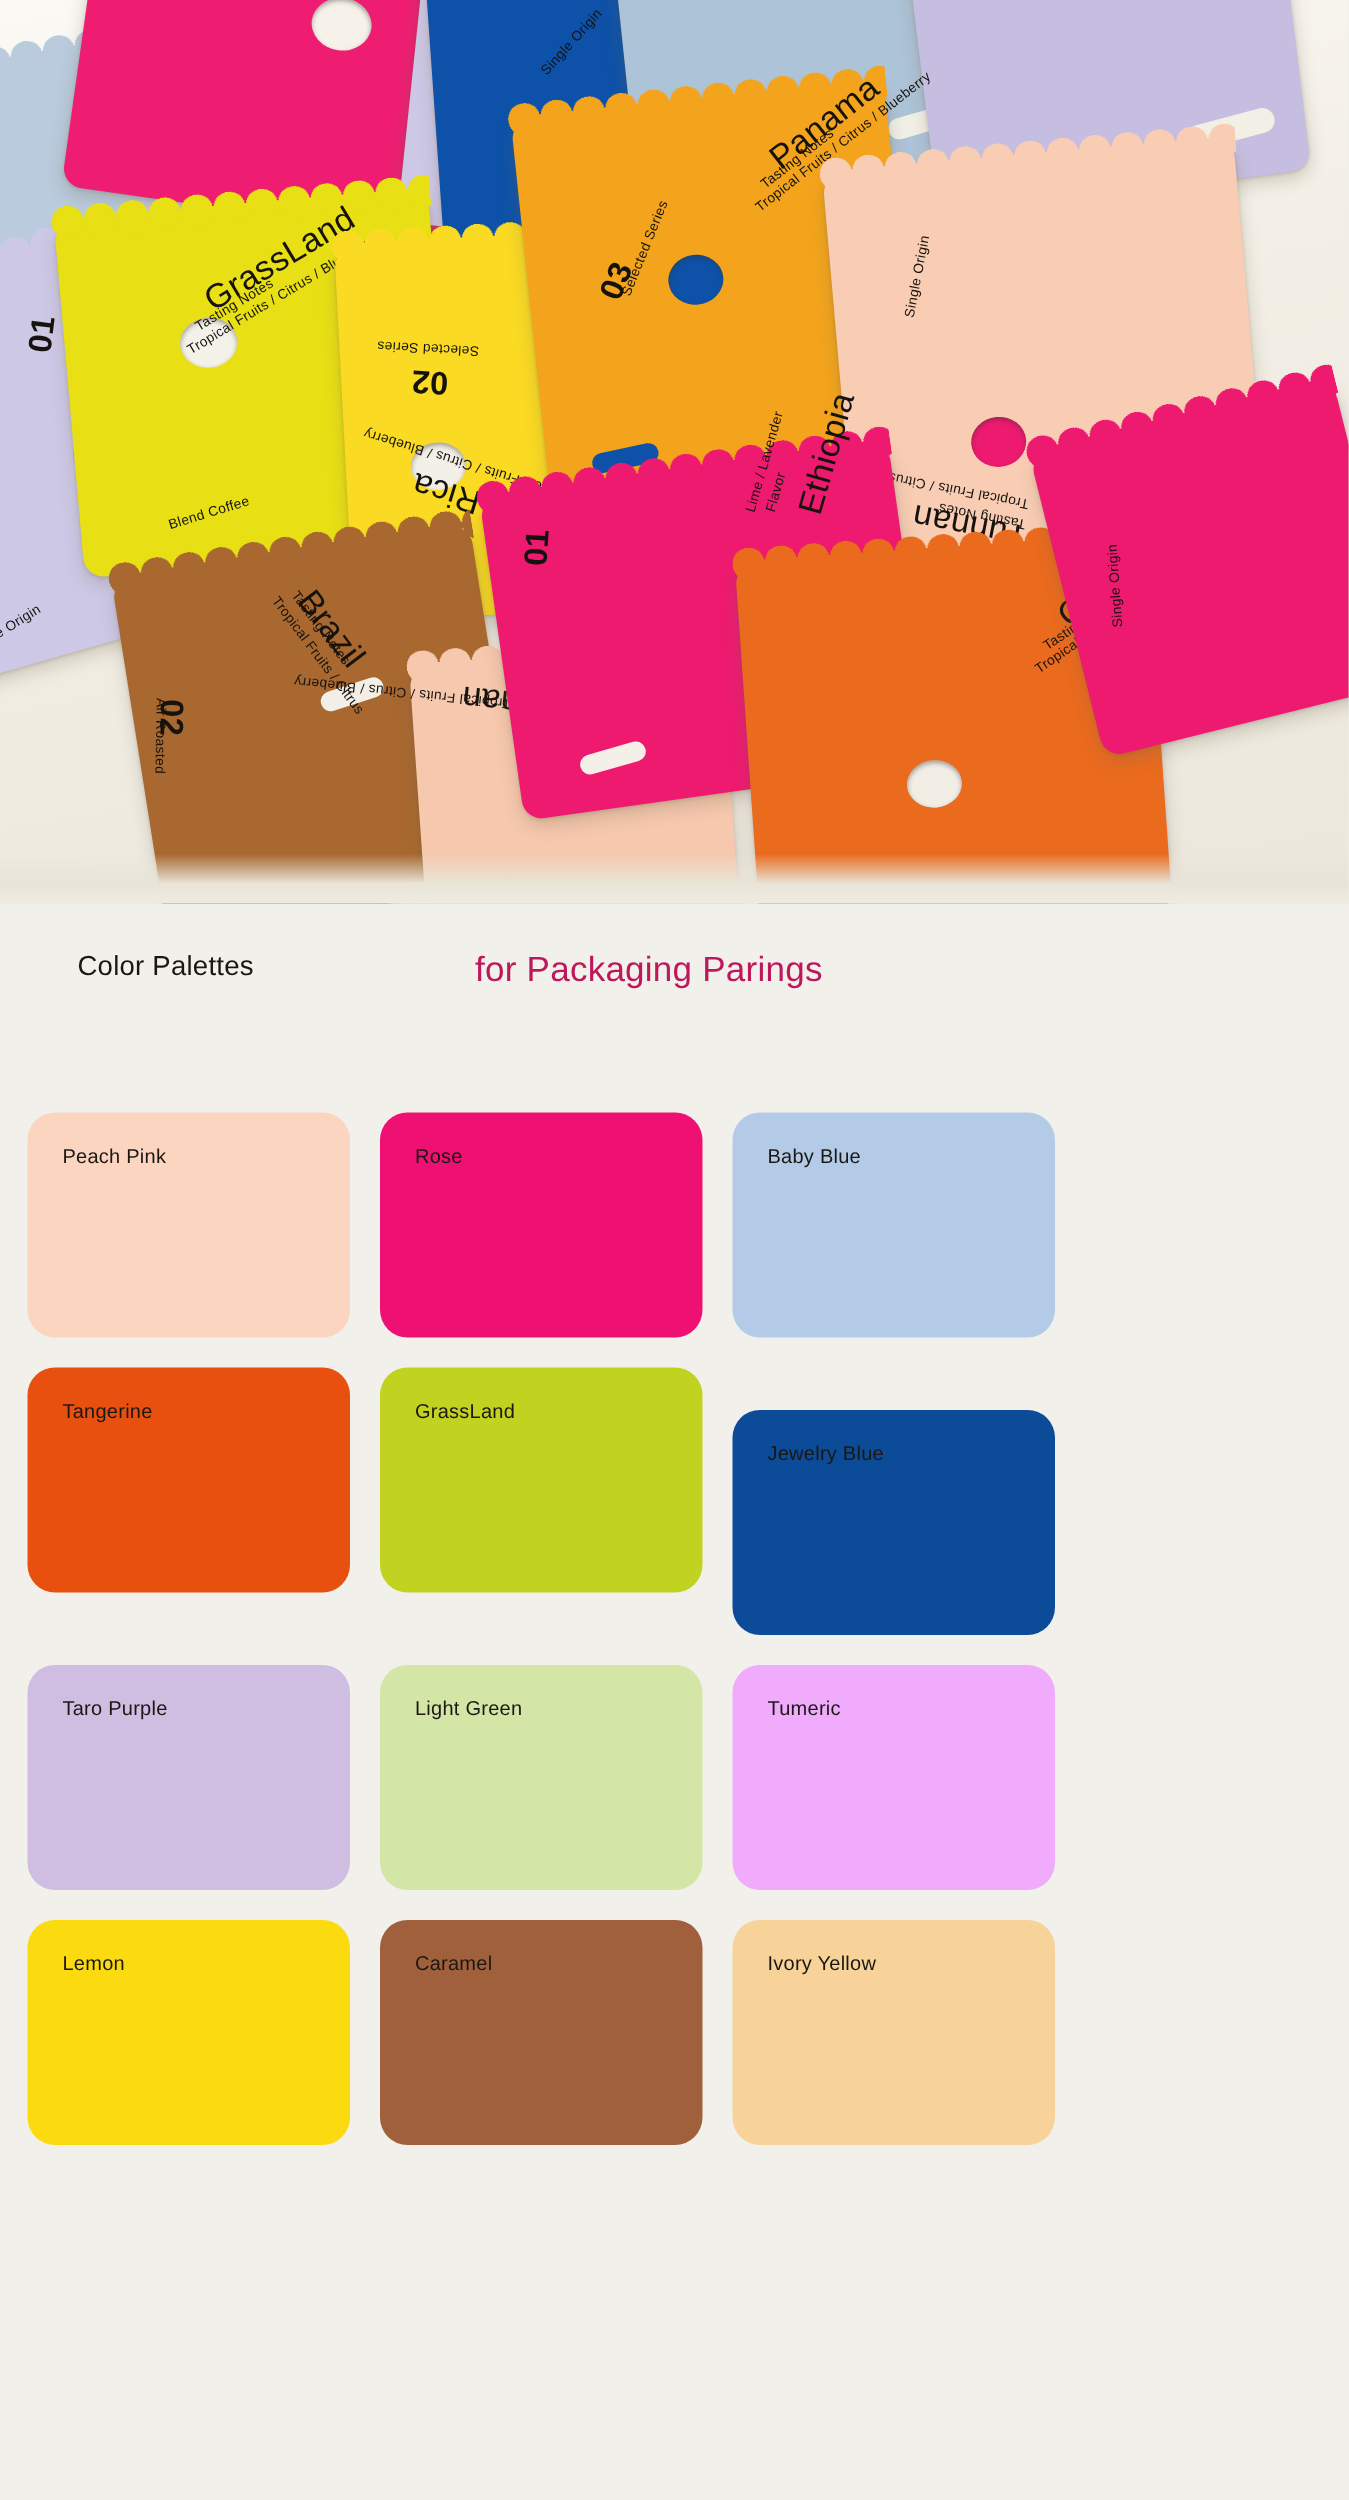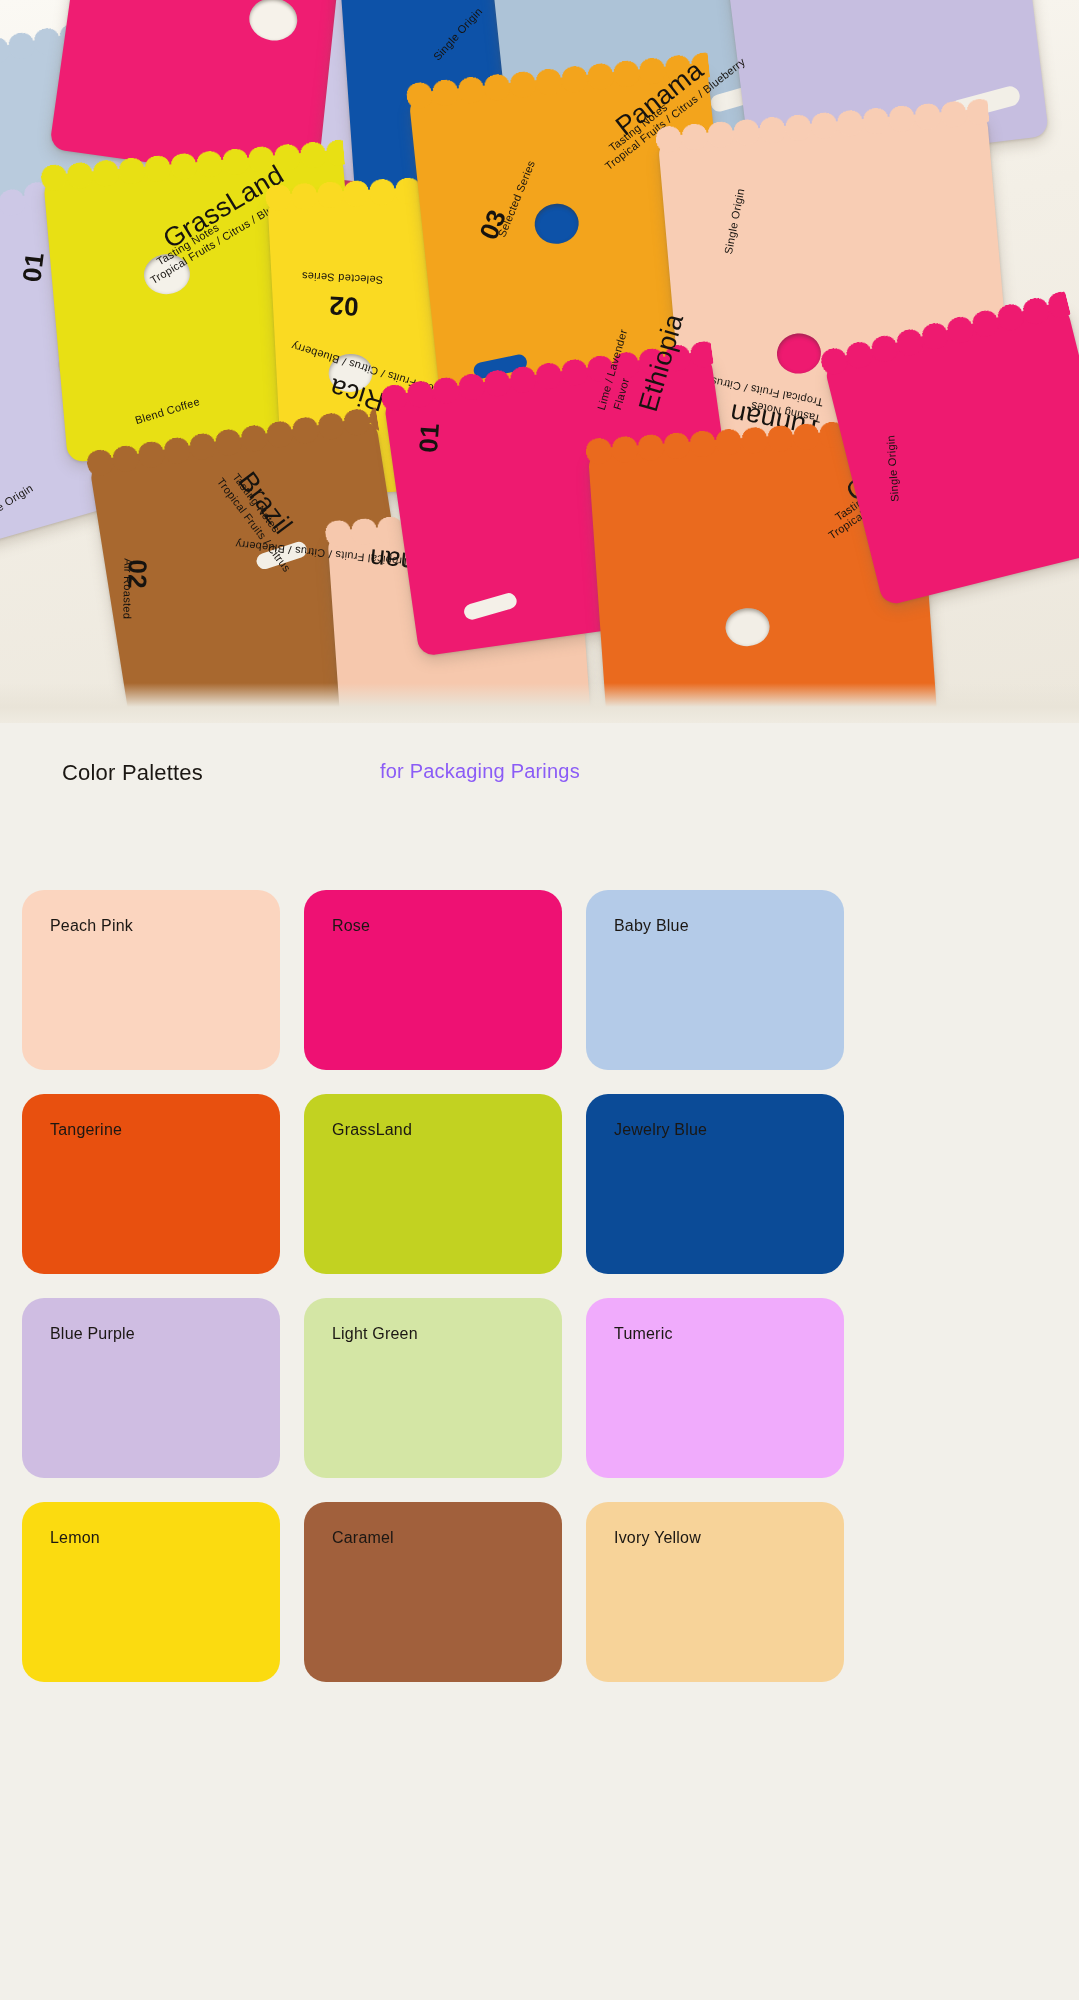--- a/index.html
+++ b/index.html
@@ -89,22 +89,22 @@
   .titlerow .t1 {
     position: absolute;
     left: 62px; top: 0;
     font-size: 22px;
     color: #1b1713;
     letter-spacing: .2px;
   }
   .titlerow .t2 {
     position: absolute;
     left: 380px; top: 0;
-    font-size: 20px;
-    color: #8b5cf6;
+    font-size: 28px;
+    color: #be185d;
     letter-spacing: .2px;
   }
 
   
   .grid {
     position: absolute;
     left: 22px;
     top: 890px;
     width: 1035px;
     display: grid;
@@ -281,25 +281,25 @@
       </div>
       <div class="swatch" style="background: rgb(180, 203, 232);">
         <div class="label">Baby Blue</div>
       </div>
       <div class="swatch" style="background: rgb(232, 80, 15);">
         <div class="label">Tangerine</div>
       </div>
       <div class="swatch" style="background: rgb(194, 210, 33);">
         <div class="label">GrassLand</div>
       </div>
-      <div class="swatch" style="background: rgb(11, 75, 151);">
+      <div class="swatch" style="background: rgb(11, 75, 151); margin-top: 34px;">
         <div class="label">Jewelry Blue</div>
       </div>
       <div class="swatch" style="background: rgb(207, 189, 226);">
-        <div class="label">Blue Purple</div>
+        <div class="label">Taro Purple</div>
       </div>
       <div class="swatch" style="background: rgb(212, 230, 165);">
         <div class="label">Light Green</div>
       </div>
       <div class="swatch" style="background: #f0abfc; padding-left: 36px;">
         <div class="label">Tumeric</div>
       </div>
       <div class="swatch" style="background: rgb(251, 219, 16);">
         <div class="label">Lemon</div>
       </div>

